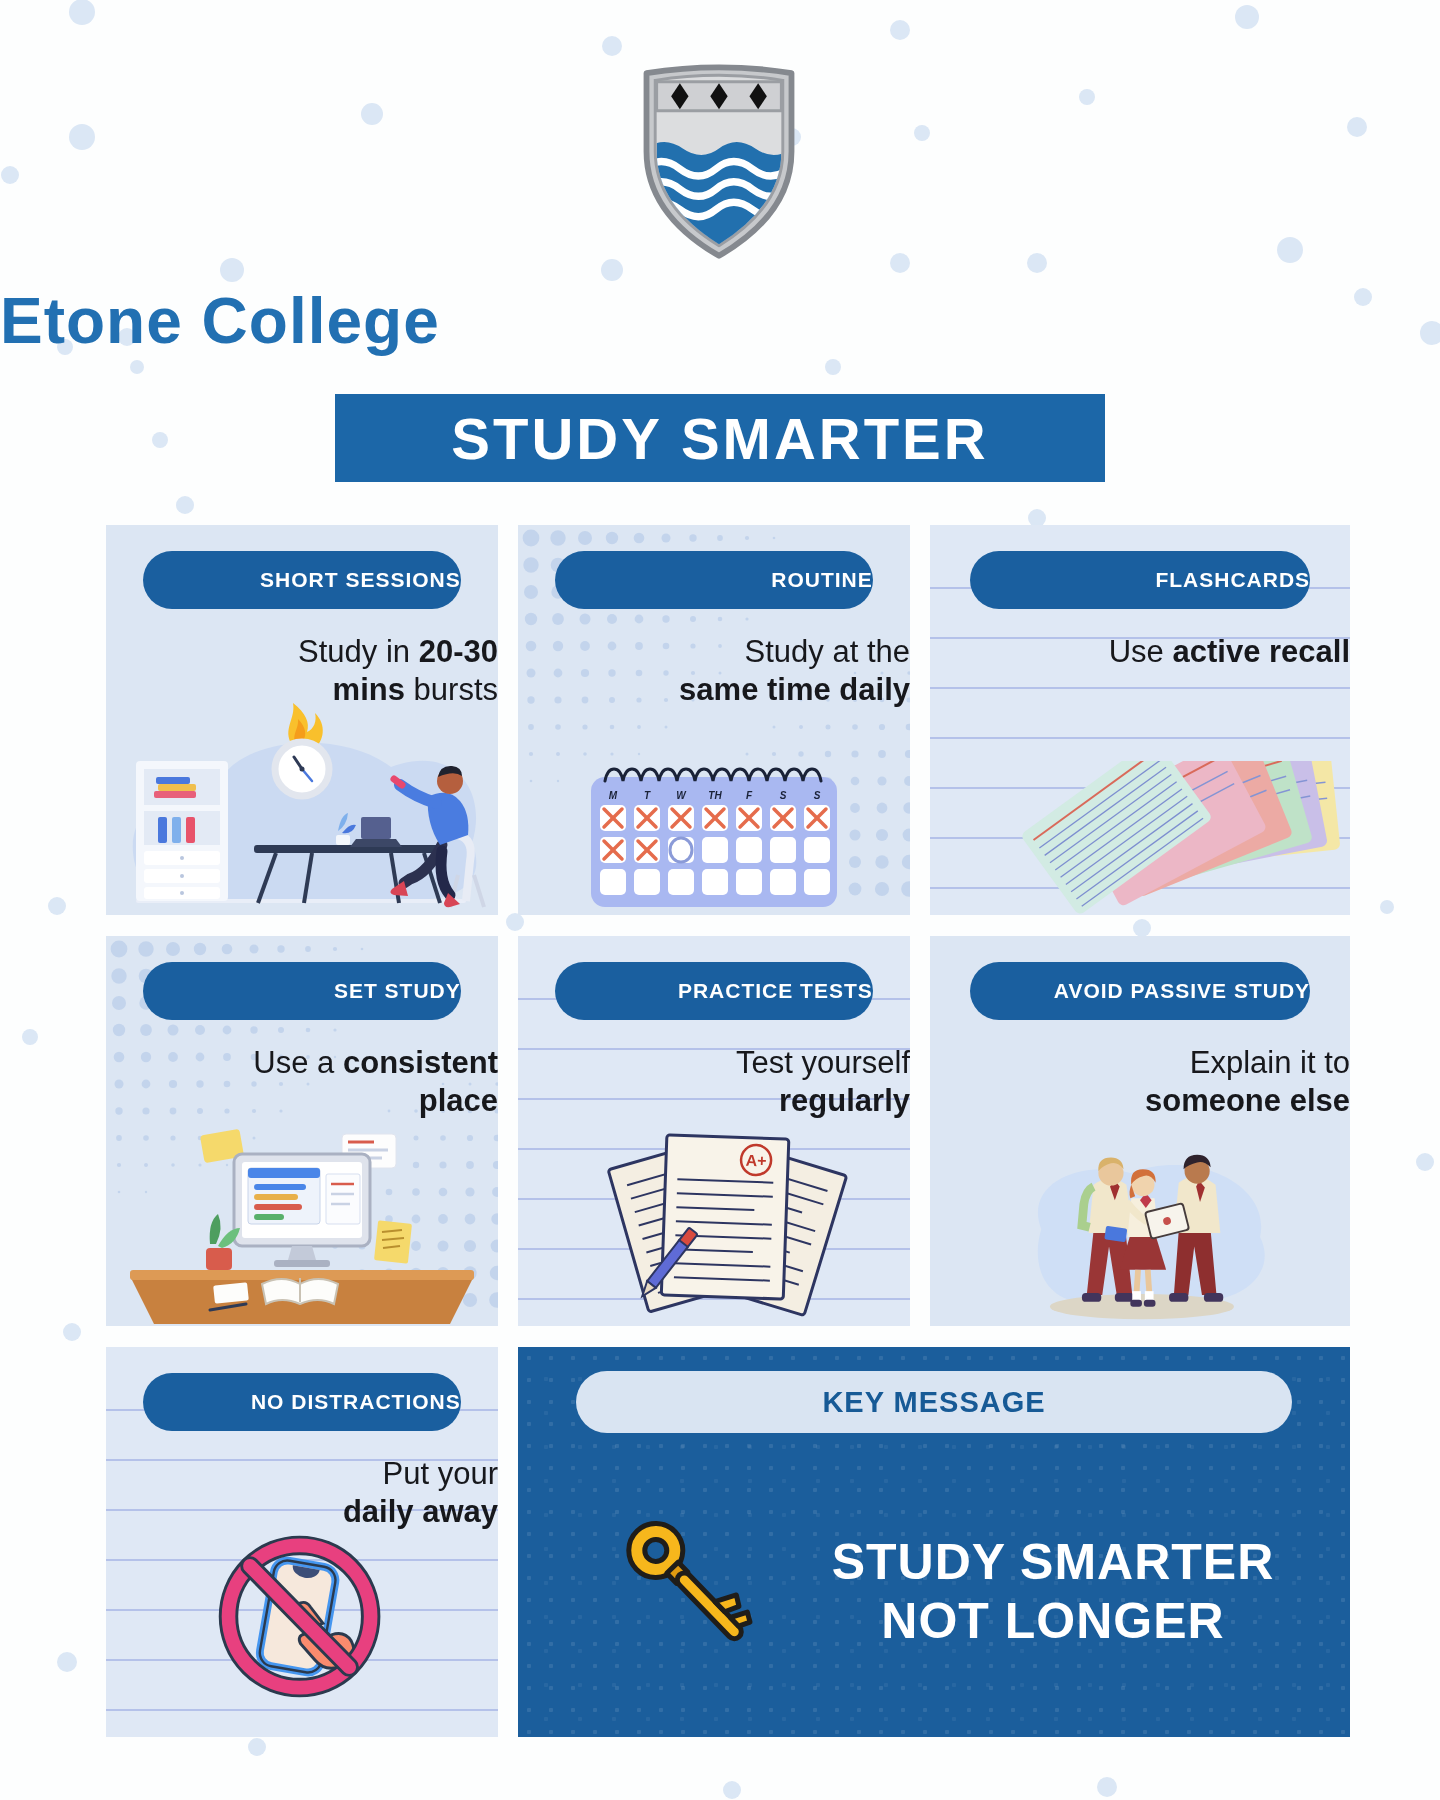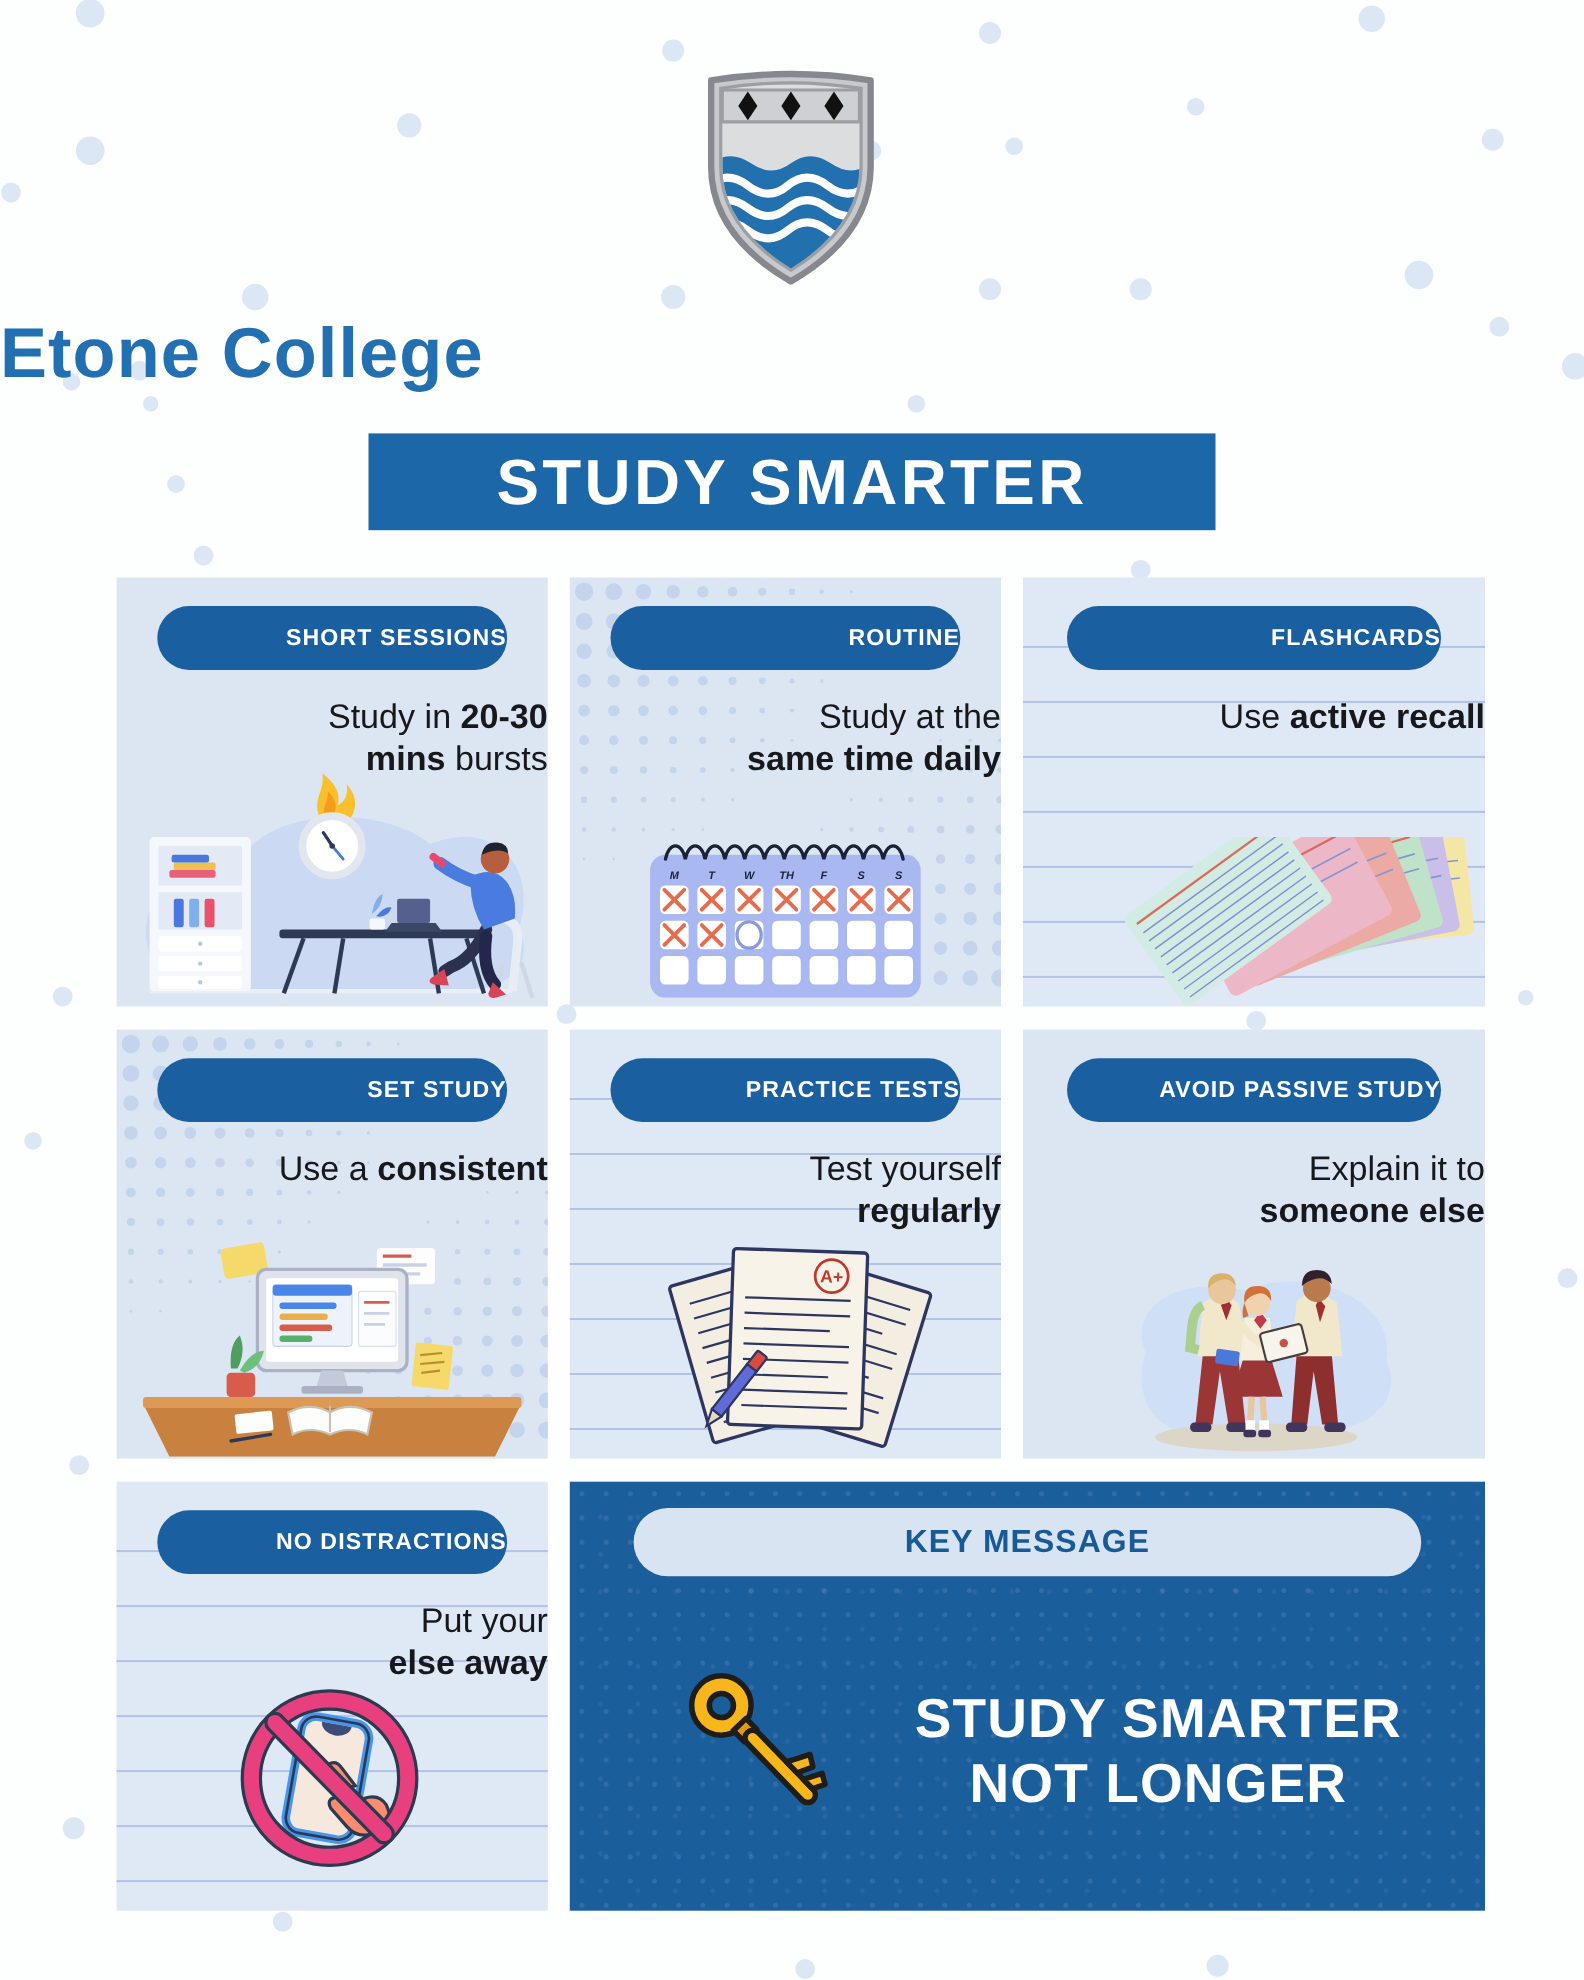--- a/index.html
+++ b/index.html
@@ -588,20 +588,21 @@
           <circle cx="337" cy="364" r="6.4" fill="#c3d4ec"></circle>
           <circle cx="364" cy="364" r="7.1" fill="#c3d4ec"></circle>
           <circle cx="391" cy="364" r="7.8" fill="#c3d4ec"></circle>
           <circle cx="418" cy="364" r="8.2" fill="#c3d4ec"></circle>
         </svg>
         <div class="pill">
           <span>SET STUDY</span>
         </div>
         <div class="desc">
           <div><span>Use a </span><b>consistent</b></div>
+          <div><b>place</b></div>
         </div>
         <div class="illus">
           <svg viewBox="0 0 392 200" width="392" height="200">
 <rect x="96" y="6" width="40" height="28" rx="4" fill="#f5d96b" transform="rotate(-10 116 20)"></rect>
 <rect x="236" y="8" width="54" height="34" rx="4" fill="#fdfdfd" stroke="#e0e4ee"></rect>
 <line x1="242" y1="16" x2="268" y2="16" stroke="#d85c4c" stroke-width="3"></line>
             <line x1="242" y1="24" x2="282" y2="24" stroke="#c9d2e4" stroke-width="3"></line>
             <line x1="242" y1="32" x2="276" y2="32" stroke="#c9d2e4" stroke-width="3"></line>
 <path d="M24,150 L368,150 L344,198 L48,198 Z" fill="#c8813f"></path>
 <rect x="24" y="144" width="344" height="10" rx="3" fill="#dd9a55"></rect>
@@ -736,21 +737,21 @@
             </g>
           </svg>
         </div>
       </article>
       <article class="card card-no-distractions lines">
         <div class="pill">
           <span>NO DISTRACTIONS</span>
         </div>
         <div class="desc">
           <div><span>Put your</span></div>
-          <div><b>else away</b></div>
+          <div><b>daily away</b></div>
         </div>
         <div class="illus">
           <svg viewBox="0 0 190 190" width="185" height="185">
 <g transform="rotate(10 90 95)">
 <rect x="58" y="40" width="64" height="110" rx="14" fill="#f6e8dc" stroke="#4596f0" stroke-width="8"></rect>
 <rect x="58" y="40" width="64" height="110" rx="14" fill="none" stroke="#2b3a4e" stroke-width="2.5"></rect>
 <path d="M76,44 a12,9 0 0 0 28,0 Z" fill="#3c4e78"></path>
             </g>
 <path d="M104,106 l-13,-15 q-5,-7 2,-10 q6,-2 10,4 l13,17 Z" fill="#fa8b6e" stroke="#2b3a4e" stroke-width="3"></path>
 <path d="M116,118 q20,-12 29,2 q8,16 -6,24 q-19,10 -31,-4 l-15,-17 q-4,-8 4,-10 q6,-1 10,4 Z" fill="#fa8b6e" stroke="#2b3a4e" stroke-width="3"></path>

